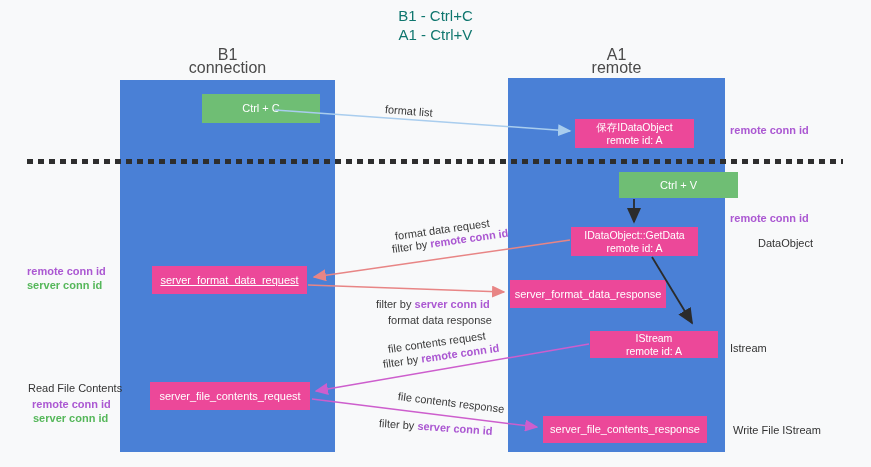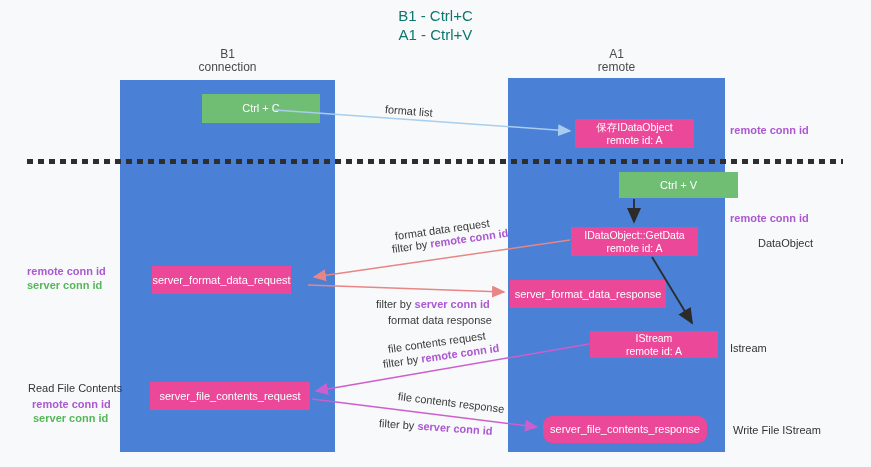--- a/index.html
+++ b/index.html
@@ -1,20 +1,20 @@
 <!DOCTYPE html>
 <html><head>
 <meta charset="utf-8">
 <style>
   html,body{margin:0;padding:0;}
   body{background:#f8f9fa;font-family:"Liberation Sans",sans-serif;}
   #canvas{position:relative;width:871px;height:467px;background:#f8f9fa;overflow:hidden;}
   .abs{position:absolute;}
   .title{width:100%;text-align:center;top:6px;left:0;font-size:15px;line-height:19px;color:#0f766e;}
-  .colhead{text-align:center;font-size:12px;line-height:13px;color:#4a4a4a;}
+  .colhead{text-align:center;font-size:16px;line-height:13px;color:#4a4a4a;}
   .lane{background:#4a80d6;}
   .node{display:flex;flex-direction:column;align-items:center;justify-content:center;
         color:#fff;font-size:11px;line-height:13px;text-align:center;white-space:nowrap;}
   .green{background:#6fbe74;margin-left:45px;}
   .orange{background:#ec4899;}
   .dash{height:5px;background:repeating-linear-gradient(to right,#2e2e2e 0 6px,transparent 6px 11px);}
   .slabel{font-size:11px;color:#333;white-space:nowrap;}
   .purple{color:#ab58d2;font-weight:bold;}
   .greentx{color:#55b75a;font-weight:bold;}
   .alabel{font-size:11px;color:#3a3a3a;white-space:nowrap;transform-origin:left center;}
@@ -55,38 +55,38 @@
 
   <div class="abs node green" style="left:574px;top:172px;width:119px;height:26px;">
     <span>Ctrl + V</span>
   </div>
 
   <div class="abs node orange" style="left:571px;top:227px;width:127px;height:29px;font-size:10.5px;">
     <span>IDataObject::GetData</span>
     <span>remote id: A</span>
   </div>
 
-  <div class="abs node orange" style="left:152px;top:266px;width:139px;height:28px;">
+  <div class="abs node orange" style="left:152px;top:266px;width:155px;height:28px;text-decoration:underline;">
     <span>server_format_data_request</span>
   </div>
 
   <div class="abs node orange" style="left:510px;top:280px;width:156px;height:28px;">
     <span>server_format_data_response</span>
   </div>
 
   <div class="abs node orange" style="left:590px;top:331px;width:128px;height:27px;font-size:10.5px;">
     <span>IStream</span>
     <span>remote id: A</span>
   </div>
 
   <div class="abs node orange" style="left:150px;top:382px;width:160px;height:28px;">
     <span>server_file_contents_request</span>
   </div>
 
-  <div class="abs node orange" style="left:543px;top:416px;width:164px;height:27px;border-radius:9px;">
+  <div class="abs node orange" style="left:543px;top:416px;width:164px;height:27px;">
     <span>server_file_contents_response</span>
   </div>
 
   <svg width="871" height="467">
     <defs>
       <marker id="m-blue" markerWidth="9" markerHeight="8" refX="8" refY="4" orient="auto">
           <path d="M0,0 L9,4 L0,8 z" fill="#a9cdee"></path>
         </marker>
       <marker id="m-black" markerWidth="9" markerHeight="8" refX="8" refY="4" orient="auto">
           <path d="M0,0 L9,4 L0,8 z" fill="#2b2b2b"></path>

